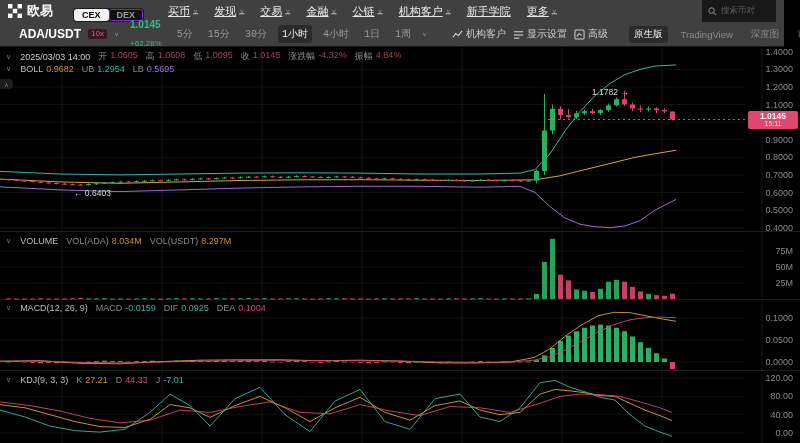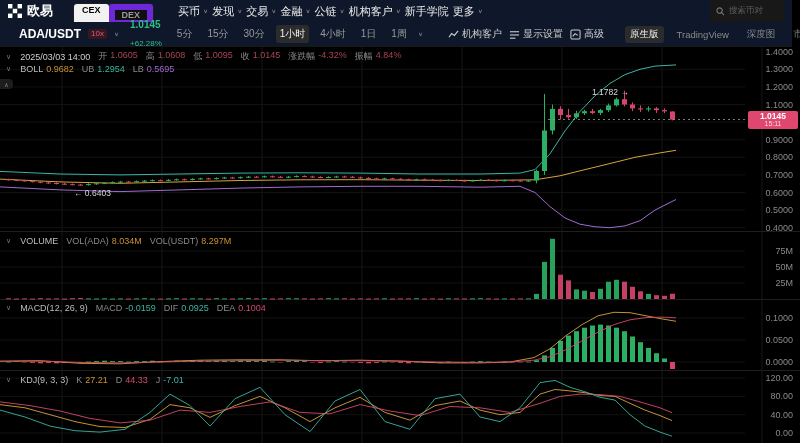--- a/index.html
+++ b/index.html
@@ -1,39 +1,39 @@
 <!DOCTYPE html>
 <html><head>
 <meta charset="utf-8">
 <style>
   html,body{margin:0;padding:0;}
   body{width:800px;height:443px;background:#000;overflow:hidden;position:relative;
        font-family:"Liberation Sans","DejaVu Sans",sans-serif;color:#e8e8e8;}
-  .bar{position:absolute;left:0;right:8px;display:flex;align-items:center;background:#0f172a;z-index:10;}
+  .bar{position:absolute;left:0;right:16px;display:flex;align-items:center;background:#404040;z-index:10;}
   
   #topbar{top:0;height:22px;border-bottom:1px solid #0d0d0d;padding:0 8px;gap:10px;}
   .logo{display:flex;align-items:center;gap:5px;font-weight:bold;font-size:13px;color:#fff;}
   .toggle{display:flex;background:#1d1d1d;border-radius:4px;padding:1px;margin-left:10px;margin-top:8px;}
   .toggle .opt{font-size:9px;padding:1px 8px;border-radius:3px;color:#9a9a9a;font-weight:bold;}
   .toggle .opt.on{background:#f2f2f2;color:#000;}
-  .toggle .opt.off{background:#101010;border:6px solid #6d28d9;padding:0 7px;}
-  .menu{display:flex;gap:4px;margin-left:14px;}
+  .toggle .opt.off{background:#101010;border:1px solid #6d28d9;padding:0 7px;}
+  .menu{display:flex;gap:16px;margin-left:14px;text-decoration:underline;}
   .menu .mi{font-size:11px;color:#ededed;display:flex;align-items:center;gap:3px;white-space:nowrap;}
   .chev{font-size:7px;color:#8a8a8a;transform:scaleY(.8);}
   .search{margin-left:auto;display:flex;align-items:center;gap:4px;background:#181818;
           border-radius:3px;height:30px;padding:0 6px;width:62px;}
   .search span{font-size:8.5px;color:#5f5f5f;}
   
   #symbolbar{top:22px;height:24px;border-bottom:1px solid #181818;padding:0 12px;gap:7px;font-size:10px;}
   .pair{font-weight:bold;font-size:12px;color:#fff;}
   .lev{background:#371722;color:#e35b7d;font-size:8px;border-radius:2px;padding:0 3px;line-height:10px;}
   .pricebox{display:flex;flex-direction:column;line-height:9px;margin:0 4px;}
   .pricebox .p{color:#2ebd85;font-weight:bold;font-size:10px;}
   .pricebox .c{color:#2ebd85;font-size:8px;margin-top:10px;}
-  .tf{color:#9a9a9a;padding:2px 4px;border-radius:3px;white-space:nowrap;}
+  .tf{color:#9a9a9a;padding:2px 4px;border-radius:3px;white-space:nowrap;font-family:Liberation Mono, monospace;}
   .tf.on{background:#2b2b2b;color:#f0f0f0;}
   .tool{display:flex;align-items:center;gap:3px;color:#cfcfcf;white-space:nowrap;}
   .vdiv{width:1px;height:12px;background:#2a2a2a;margin:0 2px;}
   .tabs{display:flex;align-items:center;gap:8px;margin-left:auto;}
   .vtab{color:#8a8a8a;padding:2px 5px;border-radius:3px;white-space:nowrap;font-size:9.5px;}
   .vtab.on{background:#2b2b2b;color:#f0f0f0;}
   .icon{display:inline-flex;align-items:center;justify-content:center;}
   
   #chart-svg{position:absolute;top:0;left:0;z-index:1;}
   .row{position:absolute;z-index:5;display:flex;align-items:center;gap:8px;font-size:9px;

